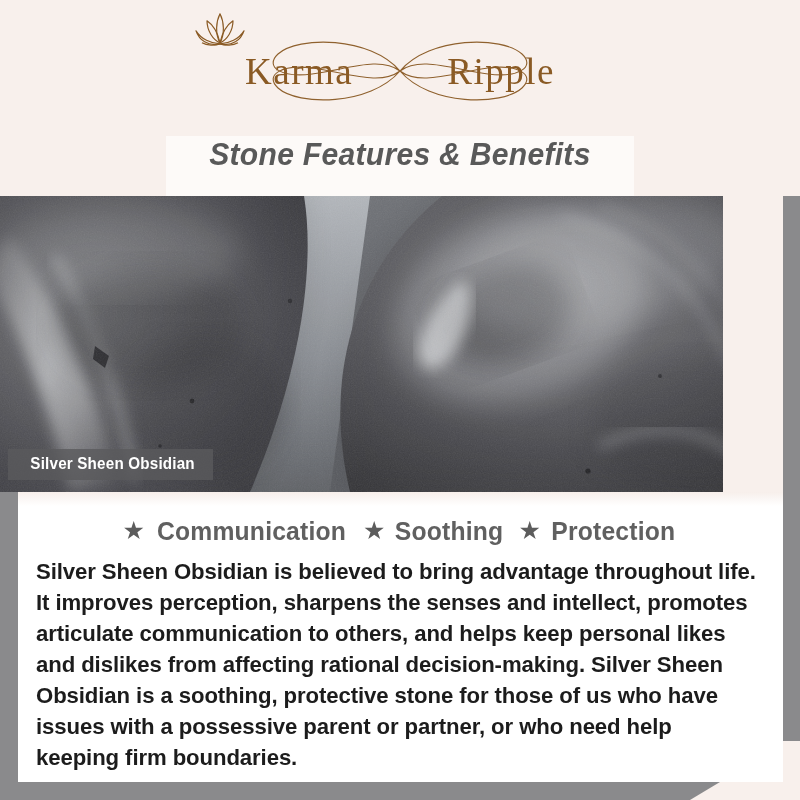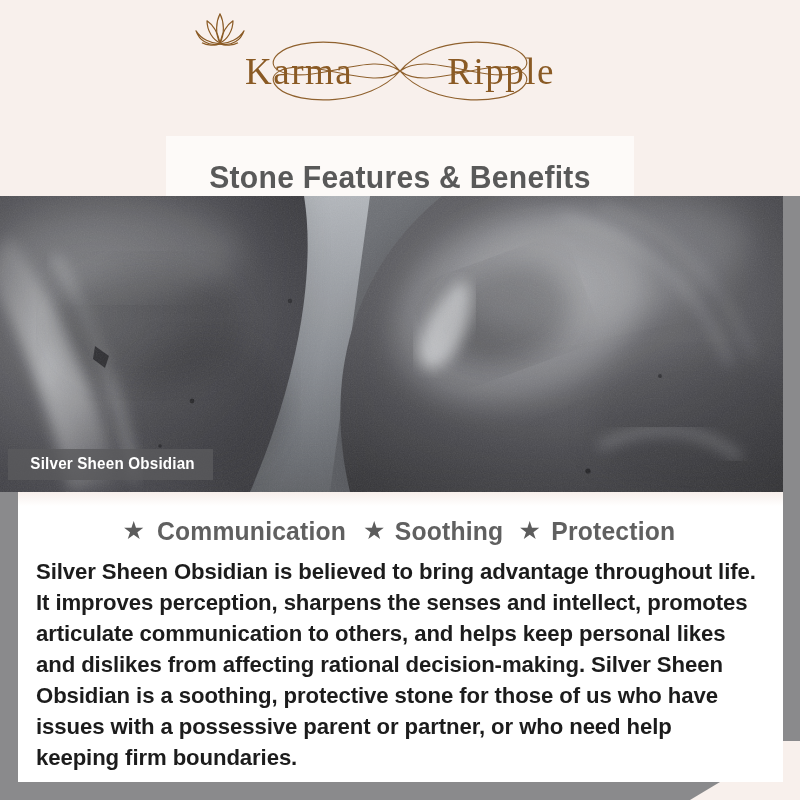--- a/index.html
+++ b/index.html
@@ -76,35 +76,35 @@
     position:absolute;left:50%;top:50%;
     transform:translate(-50%,-48%);
     z-index:3;
   }
 
   
   .title-plate{
     position:absolute;left:166px;top:136px;
     width:468px;height:60px;
     background:#fdfaf8;
-    display:flex;align-items:flex-end;justify-content:center;
+    display:flex;align-items:flex-start;justify-content:center;font-style:italic;
   }
   .title-text{
     font-family:"Liberation Sans Narrow","Liberation Sans",sans-serif;
     font-weight:bold;
     font-size:32px;
     color:#595959;
     letter-spacing:.3px;
     white-space:nowrap;
     transform:scaleX(.94);
   }
 
   
   .photo{
-    position:absolute;left:0;top:196px;width:783px;height:296px;
+    position:absolute;left:0;top:196px;width:723px;height:296px;
     overflow:hidden;
     background:#4a4a4c;
   }
   .photo svg{display:block;}
   .caption{
     position:absolute;left:8px;bottom:12px;
     background:rgba(90,90,92,.80);
     padding:6px 14px 7px 18px;
     z-index:5;
   }

